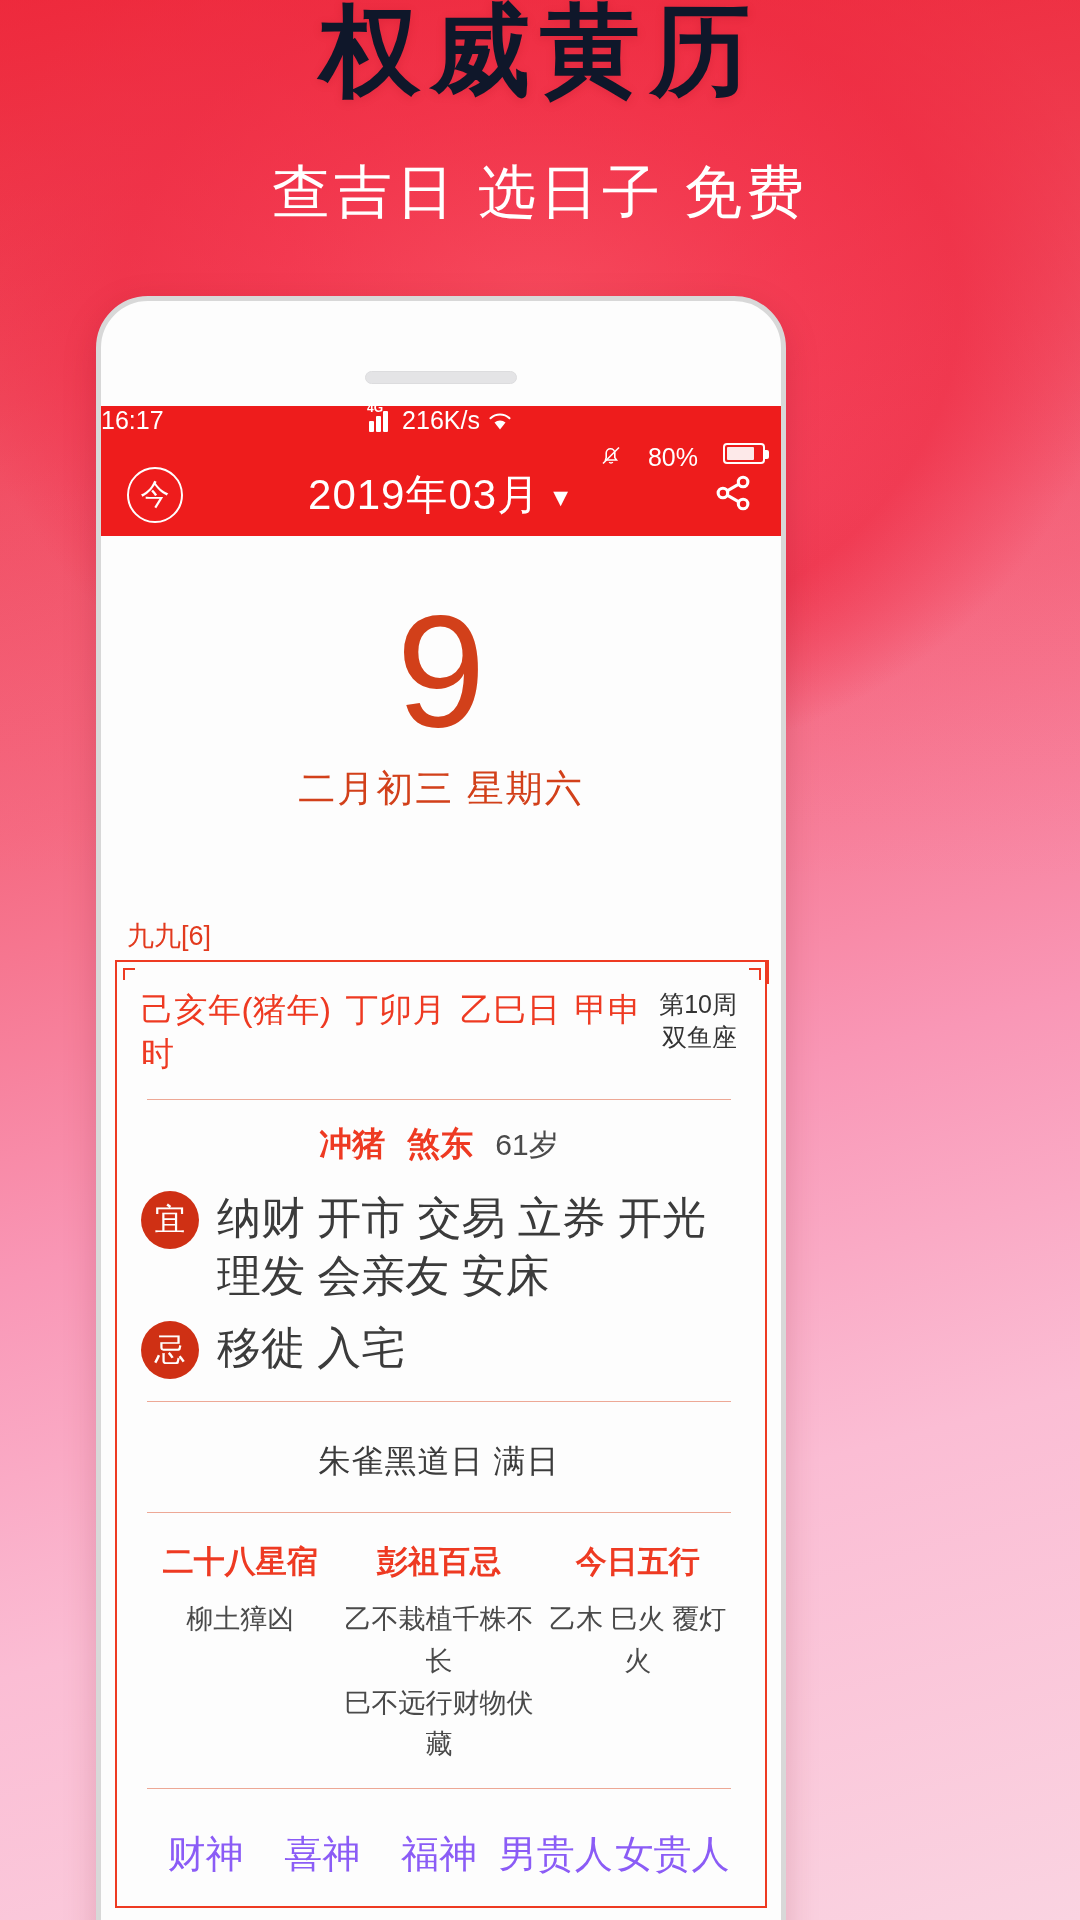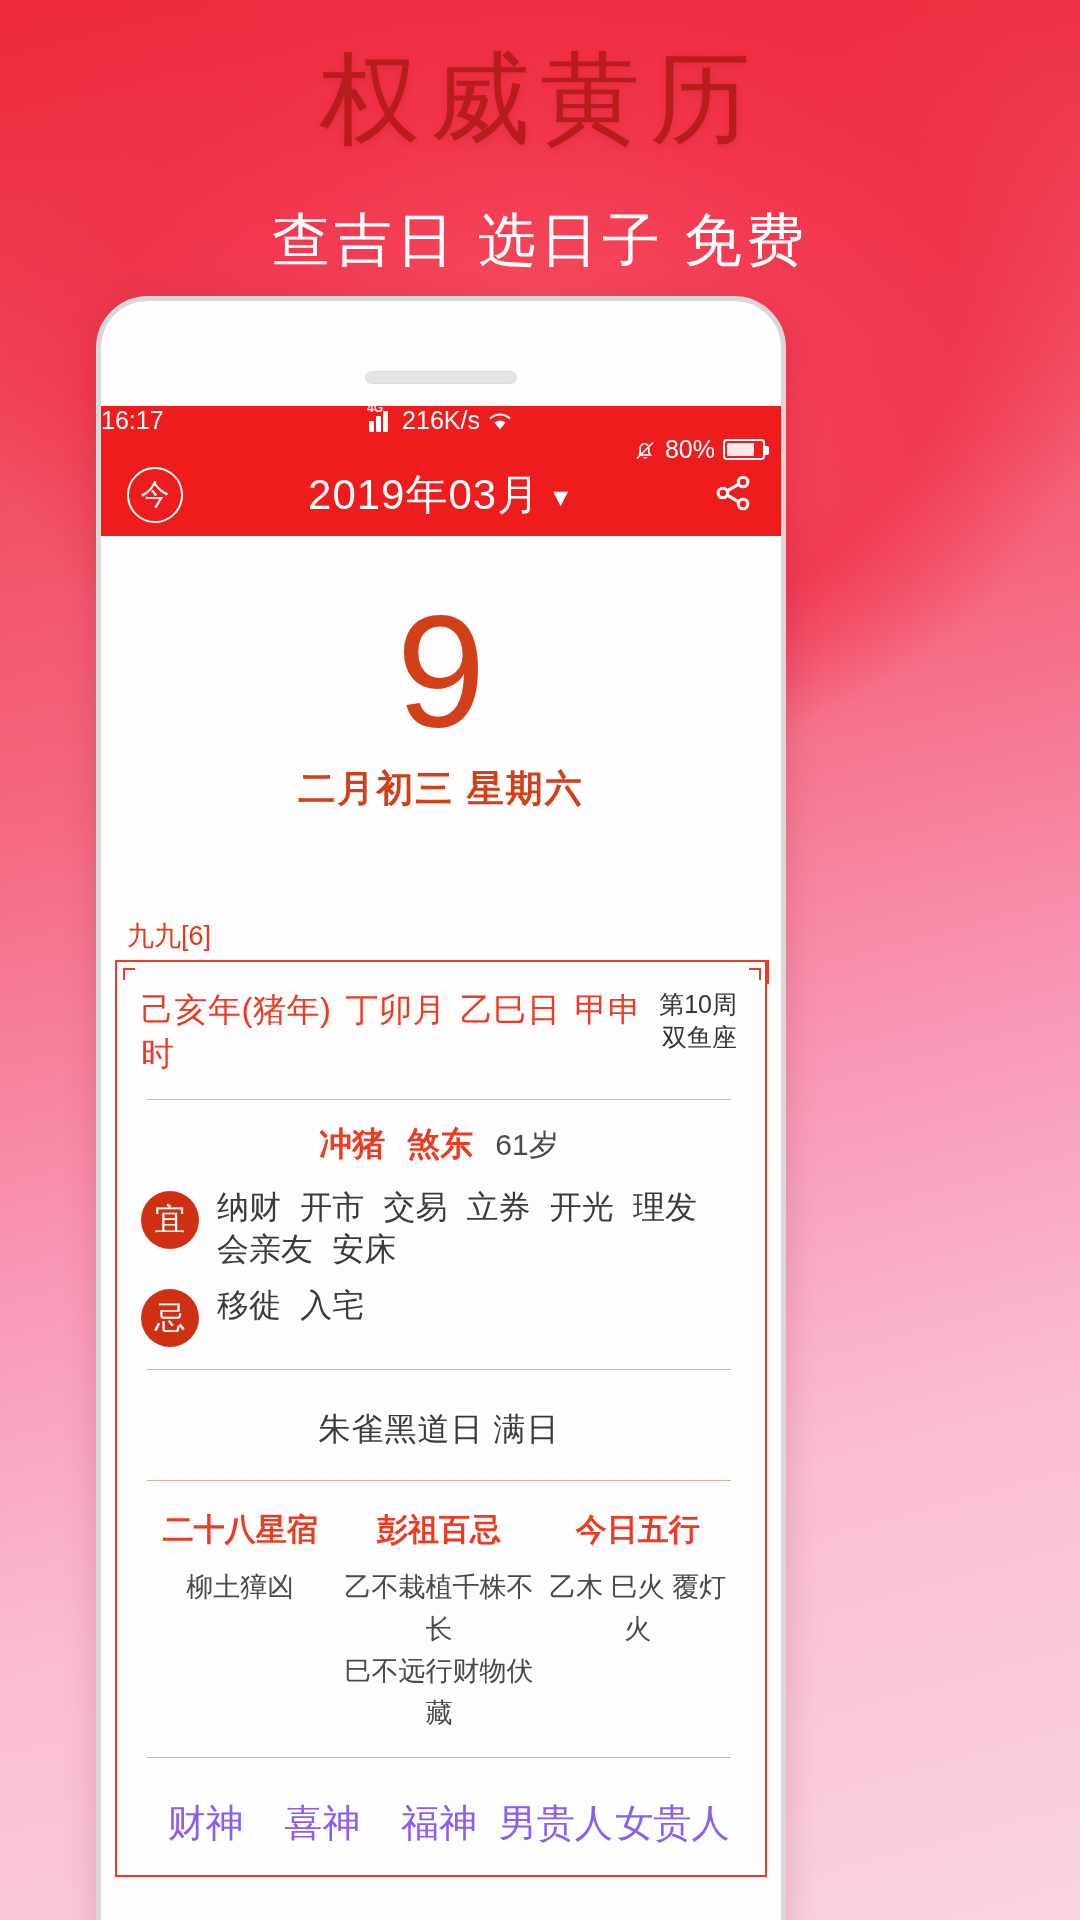--- a/index.html
+++ b/index.html
@@ -20,23 +20,22 @@
   }
   #bg:after{
     content:"";
     position:absolute; inset:0;
     background:linear-gradient(to bottom, rgba(237,34,52,0.55) 0%, rgba(243,72,94,0.12) 26%, rgba(255,255,255,0) 46%);
   }
 
   
   .promo { position:absolute; left:0; right:0; top:0; z-index:4; text-align:center; }
   .promo-title {
-    font-size:100px; font-weight:normal; color:#b91c1c;
+    font-size:100px; font-weight:bold; color:#0f172a;
     letter-spacing:10px; line-height:1;
-    margin-top:48px;
     text-shadow:0 2px 10px rgba(160,0,20,0.18);
   }
   .promo-sub {
     font-size:58px; color:#ffffff; letter-spacing:4px;
     margin-top:54px; font-weight:300;
   }
 
   
   #phone {
     position:absolute;
@@ -61,22 +60,22 @@
     display:flex; align-items:center;
     padding:0 16px; font-size:25px;
     position:relative; margin-top:22px;flex-direction:column;
   }
   .sb-left { display:flex; align-items:center; gap:7px; }
   .sb-center {
     position:absolute; left:0; right:0; text-align:left;
     font-size:25px; pointer-events:none;
   }
   .sb-right {
-    margin-left:auto; display:flex; align-items:center; gap:8px;
-    position:relative; z-index:2;
+    margin-left:auto; display:flex; gap:25px;
+    position:relative; z-index:2;margin-top:8px;
   }
   .bars { display:flex; align-items:flex-end; gap:2px; height:22px; position:relative; }
   .bars i { display:block; width:5px; background:#fff; border-radius:1px; }
   .bars i:nth-child(1){height:6px;} .bars i:nth-child(2){height:11px;}
   .bars i:nth-child(3){height:16px;} .bars i:nth-child(4){height:21px;}
   .fourg { position:absolute; left:-2px; top:-9px; font-size:12px; font-weight:bold; }
   .battery {
     width:42px; height:21px; border:2px solid #fff; border-radius:4px;
     position:relative; padding:2px;
   }
@@ -100,21 +99,21 @@
   }
   .caret { font-size:25px; margin-left:8px; vertical-align:middle; }
   .share { margin-left:auto; position:relative; z-index:2; }
 
   
   .bigdate { text-align:center; padding-top:58px; }
   .day-num {
     font-size:160px; color:#d2401a; line-height:0.96; font-weight:400;
   }
   .day-sub {
-    font-size:37px; color:#d2401a; font-weight:bold;
+    font-size:37px; color:#d2401a; font-weight:normal;
     margin-top:16px; letter-spacing:2px;
   }
 
   
   .jiujiu {
     color:#e23a1e; font-size:27px;
     margin:104px 0 0 26px;
   }
   .card-wrap { position:relative; margin:6px 14px 0 14px; }
   .card {
@@ -158,21 +157,21 @@
   .chong .age { color:#4a4a4a; font-size:30px; }
 
   .yiji { margin-top:22px; }
   .yiji-row { display:flex; align-items:flex-start; gap:18px; margin-bottom:14px; }
   .badge {
     width:58px; height:58px; border-radius:50%;
     background:#cf3014; color:#fff; font-size:31px;
     display:flex; align-items:center; justify-content:center;
     flex:0 0 auto; margin-top:2px;
   }
-  .yiji-text { font-size:32px; color:#3b3b3b; line-height:1.32; flex:1 1 auto;font-family:Liberation Mono, monospace; }
+  .yiji-text { font-size:44px; color:#3b3b3b; line-height:1.32; flex:1 1 auto; }
 
   .daoRi { text-align:center; font-size:32px; color:#3b3b3b; padding:16px 0 6px; letter-spacing:1px; }
 
   .threecol { display:flex; padding:6px 0 0; }
   .col { flex:1 1 0; text-align:center; }
   .col-title { color:#ee3a22; font-size:31px; font-weight:bold; margin-bottom:16px; }
   .col-body { font-size:27px; color:#4a4a4a; line-height:1.55; }
 
   .godrow { display:flex; padding:18px 6px 16px; }
   .god { flex:1 1 0; text-align:center; color:#8b5cf6; font-size:38px; }

